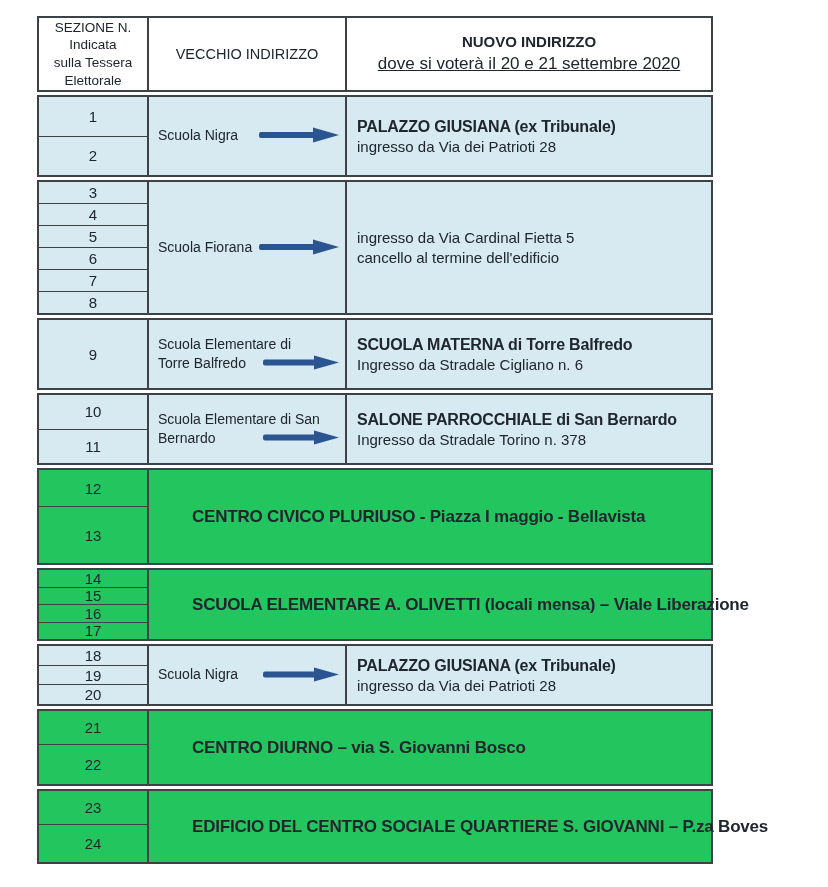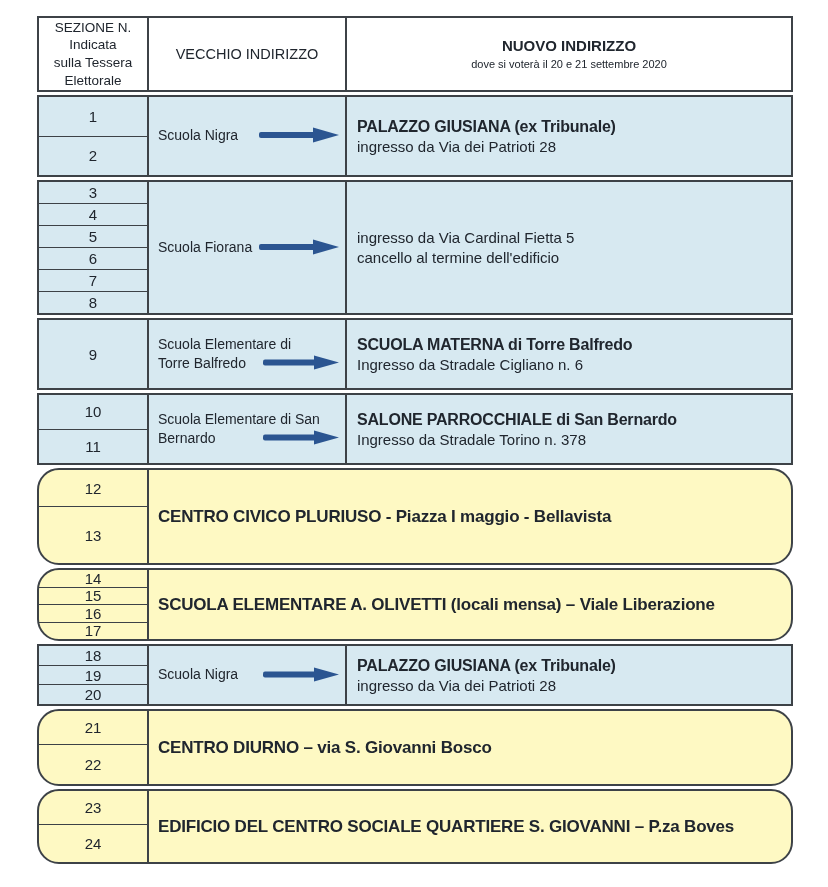--- a/index.html
+++ b/index.html
@@ -5,30 +5,30 @@
   * { box-sizing: border-box; margin: 0; padding: 0; }
   html, body {
     width: 828px; height: 887px;
     background: #ffffff;
     font-family: "Liberation Sans", "DejaVu Sans", sans-serif;
     color: #20262e;
     overflow: hidden;
   }
   .page { position: relative; width: 828px; height: 887px; background: #fff; }
   .tbl {
-    position: absolute; left: 37px; top: 16px; width: 756px;
+    position: absolute; left: 37px; top: 16px; width: 676px;
     display: flex; flex-direction: column; gap: 3px;
   }
   .group {
     display: flex; flex-direction: row;
     border: 2px solid #3d4247;
     flex-shrink: 0;
   }
   .bg-blue  { background: #d7e9f1; }
-  .bg-white { background: #fef9c3; border-radius: 22px; }
+  .bg-white { background: #22c55e; }
   .col-sec {
     width: 110px; flex-shrink: 0;
     border-right: 2px solid #3d4247;
     display: flex; flex-direction: column;
   }
   .sec-cell {
     flex: 1; display: flex; align-items: center; justify-content: center;
     font-size: 15px; line-height: 1;
   }
   .sec-cell:not(:last-child) { border-bottom: 1.5px solid #3d4247; }
@@ -47,41 +47,42 @@
     display: flex; flex-direction: column; justify-content: center;
     line-height: 1.32;
   }
   .new-title { font-weight: bold; font-size: 16px; letter-spacing: -0.2px; white-space: nowrap; }
   .new-line  { font-size: 15px; }
   .merged {
     flex: 1; display: flex; align-items: center;
     padding: 4px 6px 4px 9px;
     font-weight: bold; font-size: 17px; letter-spacing: -0.2px;
     white-space: nowrap;
+    margin-left: 34px;
   }
   
   .hdr { background: #ffffff; height: 76px; }
   .hdr-sec {
     width: 110px; flex-shrink: 0; border-right: 2px solid #3d4247;
     display: flex; align-items: center; justify-content: center;
     text-align: center; font-size: 13.5px; line-height: 1.3;
     white-space: pre-line;
   }
   .hdr-old {
     width: 198px; flex-shrink: 0; border-right: 2px solid #3d4247;
     display: flex; align-items: center; justify-content: center;
     font-size: 14.5px;
   }
   .hdr-new {
     flex: 1; display: flex; flex-direction: column;
     align-items: center; justify-content: center;
     text-align: center; line-height: 1.35;
   }
   .hdr-new-title { font-weight: bold; font-size: 15px; }
-  .hdr-new-sub { font-size: 11px; }
+  .hdr-new-sub { font-size: 17px; text-decoration: underline; }
   .arr { display: block; }
 </style>
 </head>
 <body>
 
 <div class="page">
   <div class="tbl">
 
     <div class="group hdr">
       <div class="hdr-sec">SEZIONE N.

